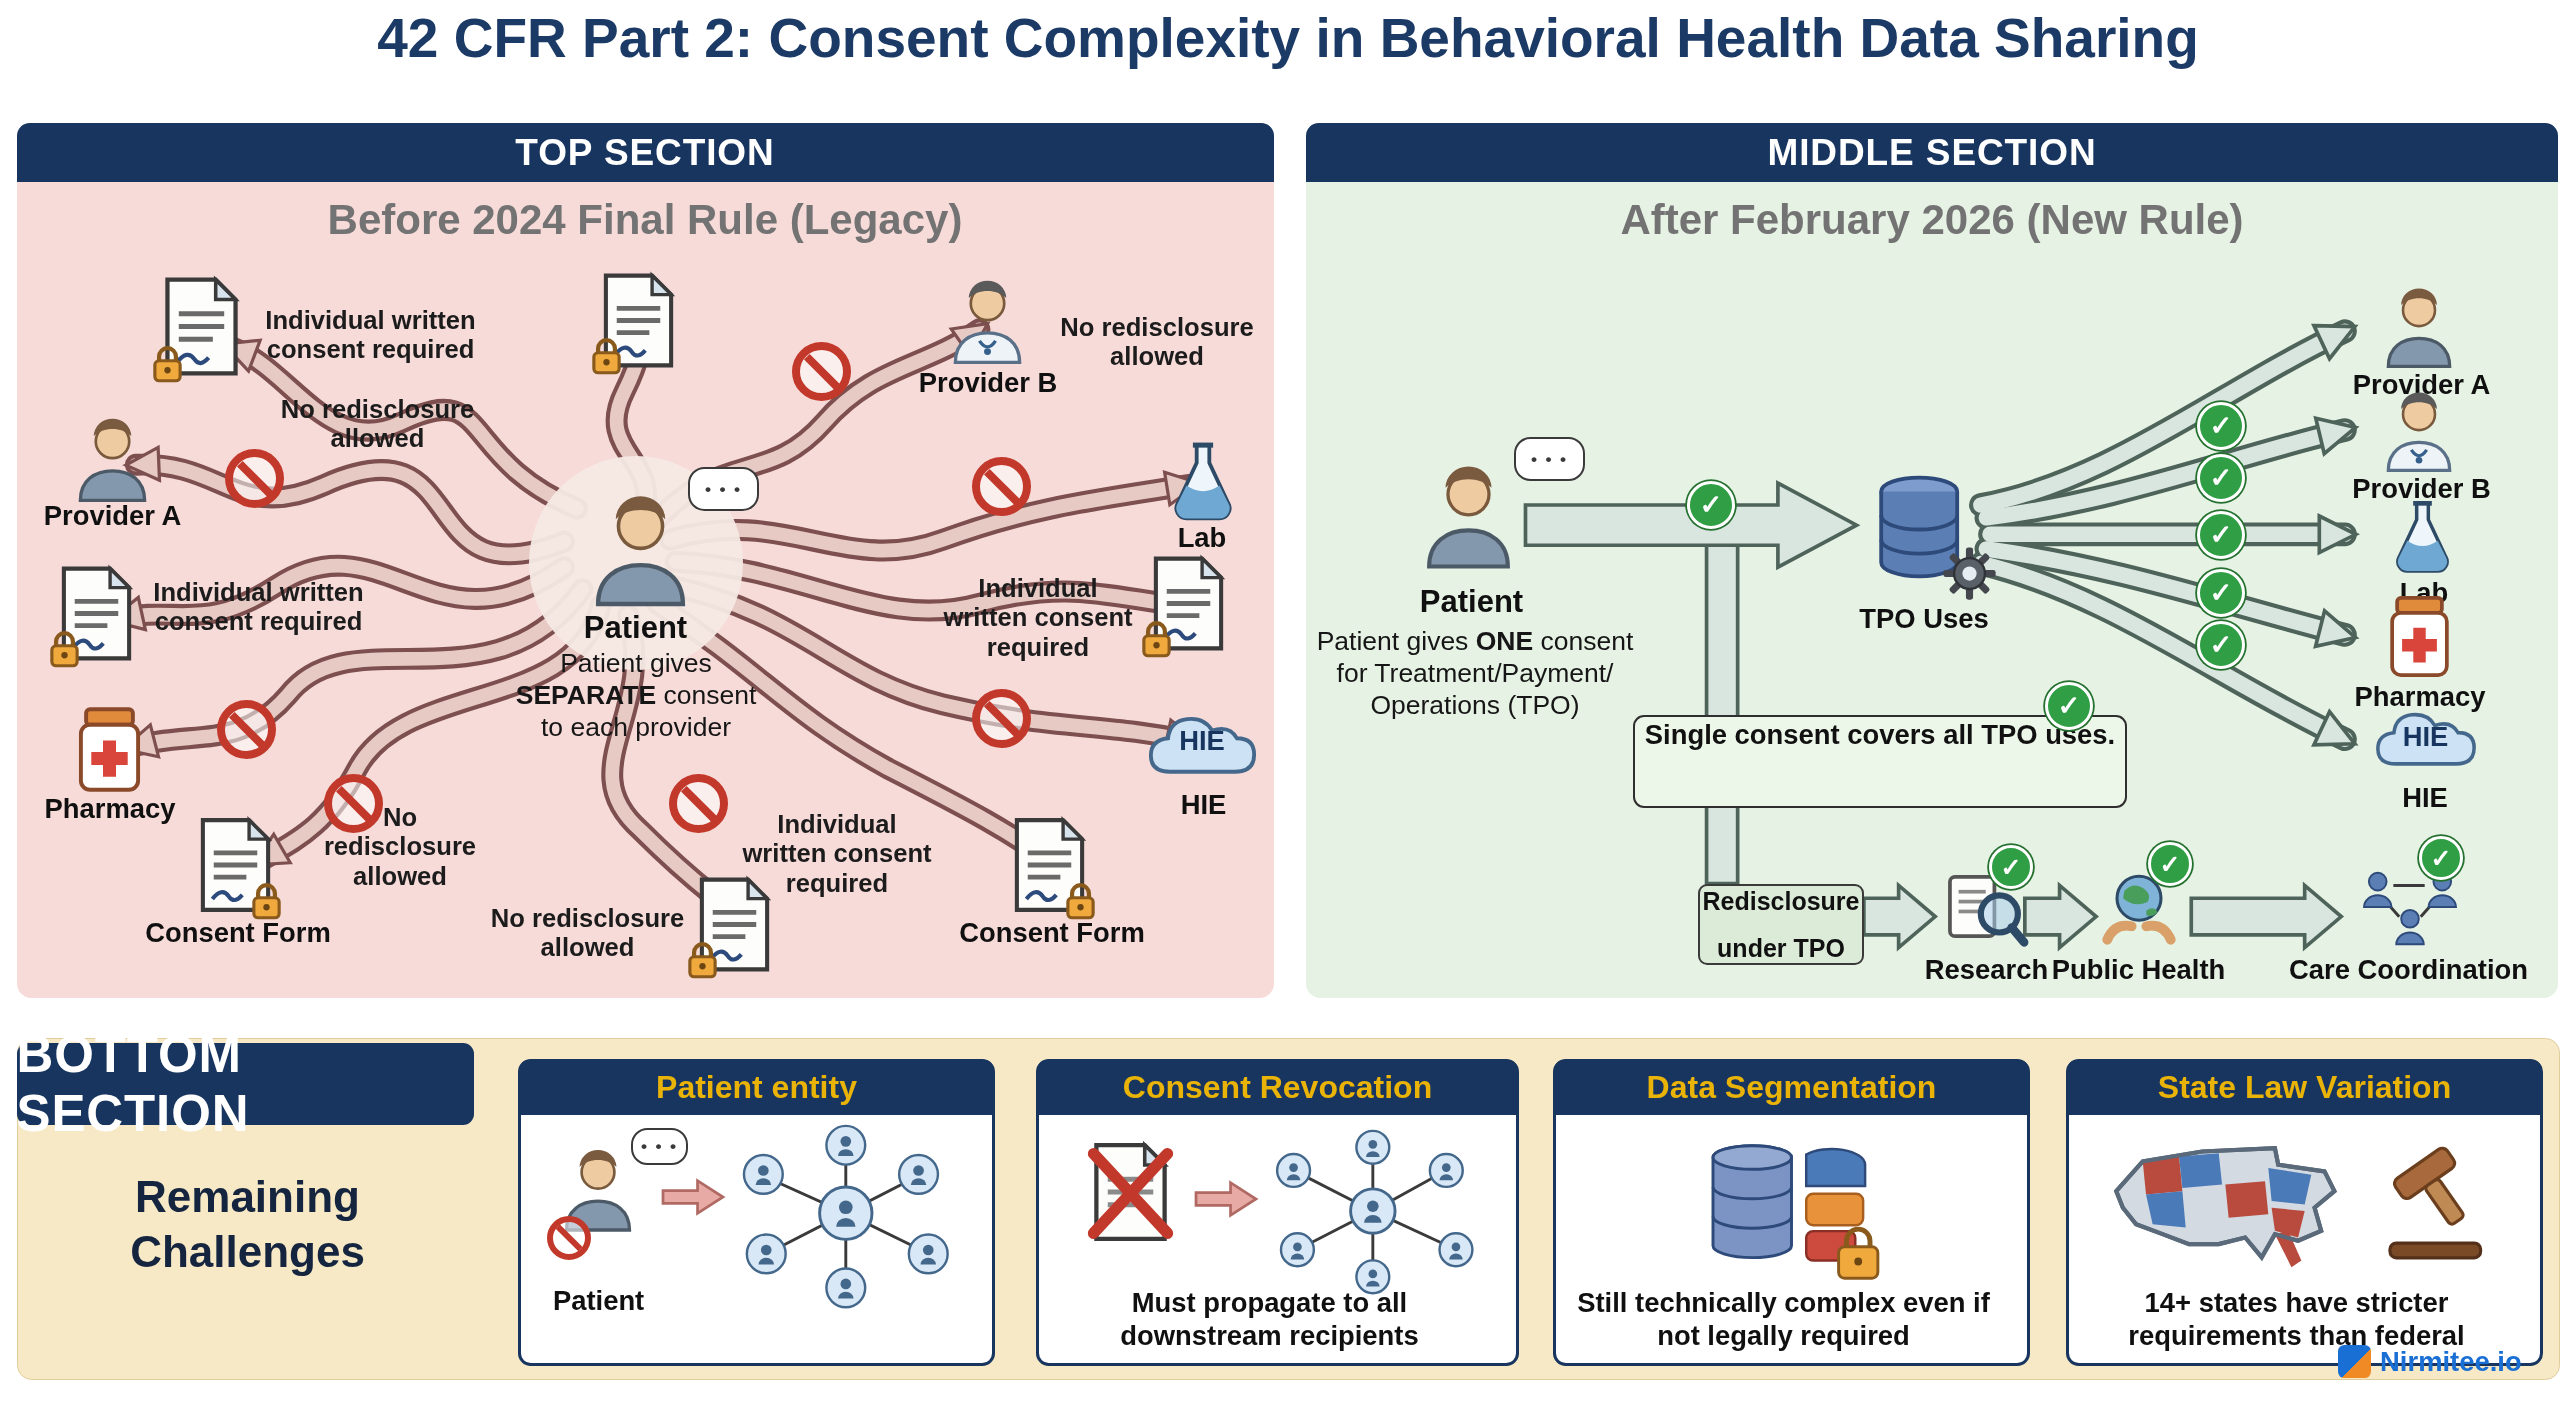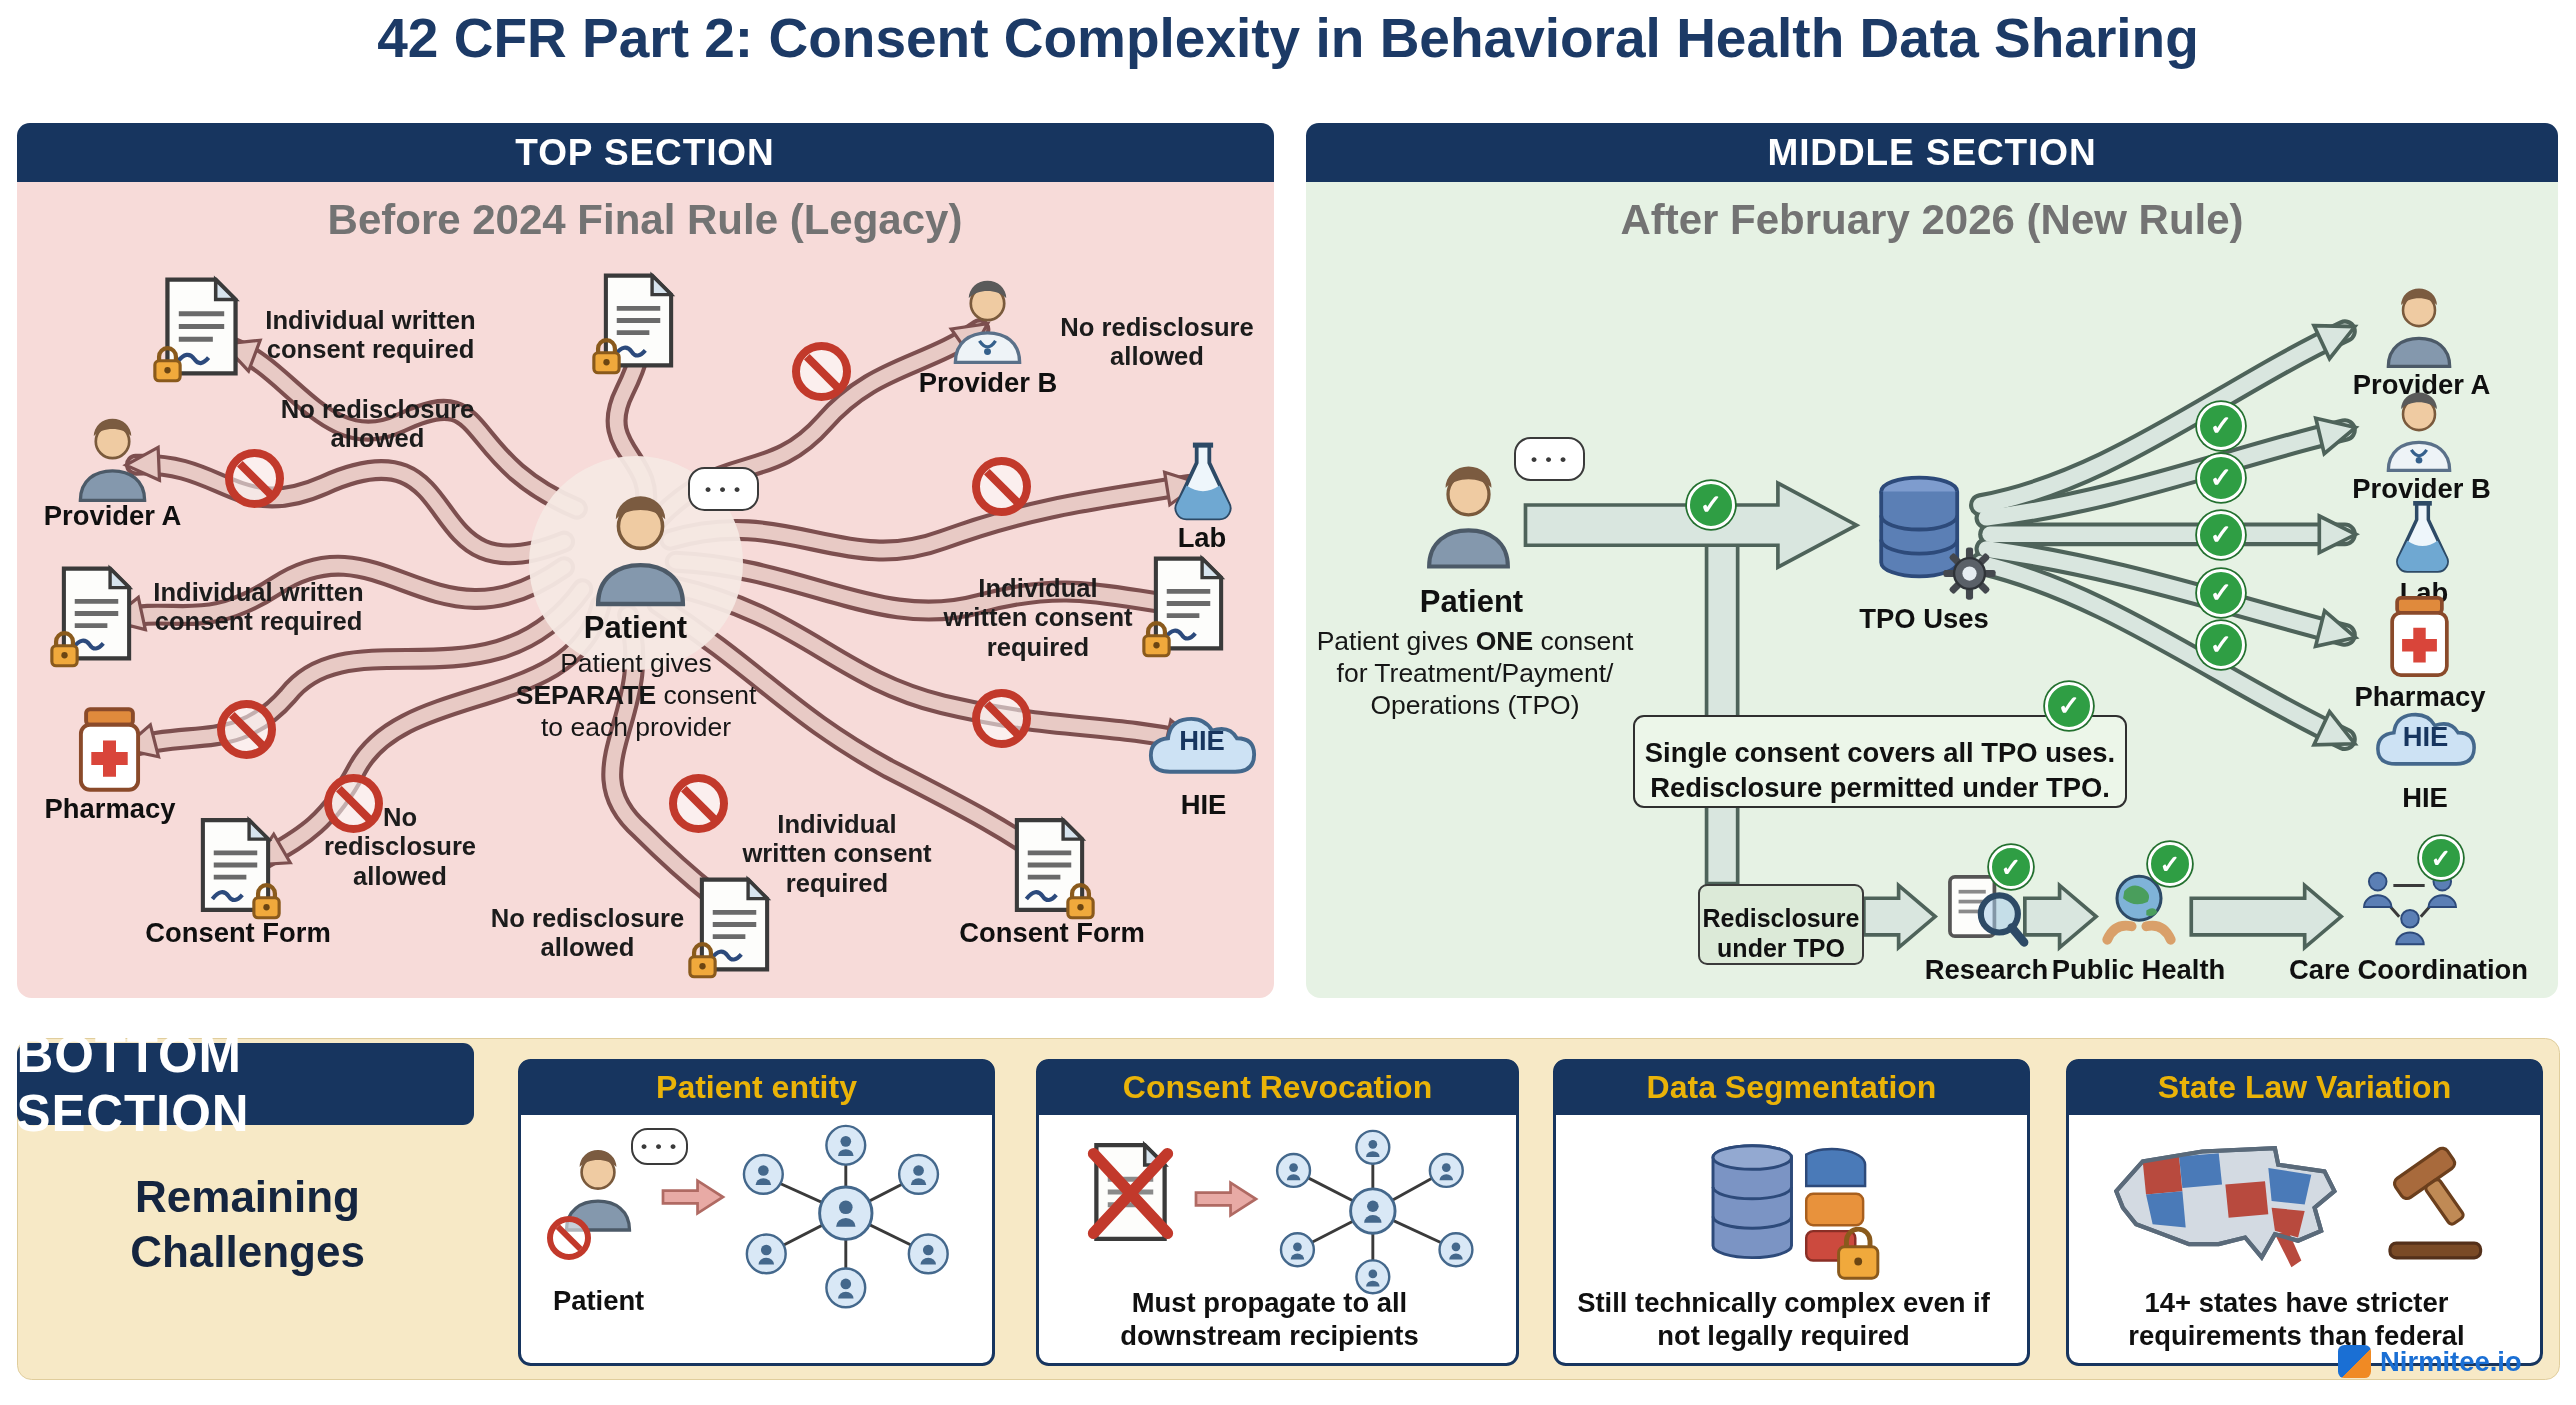--- a/index.html
+++ b/index.html
@@ -22,21 +22,21 @@
 .c52{width:48px;height:48px;font-size:27.4px}
 .c48{width:44px;height:44px;font-size:25px}
 .no-sign{position:absolute;border:8.2px solid #c2392b;border-radius:50%;background:rgba(255,255,255,0.55)}
 .no-sign::after{content:"";position:absolute;left:50%;top:50%;width:100%;height:8.2px;background:#c2392b;transform:translate(-50%,-50%) rotate(45deg)}
 .no-sign.big{width:59px;height:59px}
 .no-sign.small{width:44px;height:44px;border-width:6.4px}
 .no-sign.small::after{height:6.4px}
 .bubble{position:absolute;background:#fff;border:2.7px solid #3a3a3a;border-radius:16.5px;display:flex;align-items:center;justify-content:center}
 .bubble::after{content:"• • •";font-weight:bold;color:#3a3a3a;font-size:17.4px;letter-spacing:1.8px}
 .backdrop{position:absolute;border-radius:50%;background:rgba(246,233,228,0.95)}
-.box{position:absolute;display:flex;flex-direction:column;align-items:center;justify-content:flex-end;text-align:center;font-weight:bold}
+.box{position:absolute;display:flex;flex-direction:column;align-items:center;justify-content:space-between;text-align:center;font-weight:bold}
 .callout{background:#ecf6e9;border:2.7px solid #2f2f2f;border-radius:11px;font-size:27.4px;color:#111;line-height:1.3}
 .gbox{background:#dcead8;border:2.7px solid #3a3a3a;border-radius:9.1px;font-size:25px;color:#111;line-height:1.2}
 .card{position:absolute;background:#fff;border:3.7px solid #17355f;border-radius:12.8px}
 .card-header{position:absolute;left:-1.8px;top:-1.8px;right:-1.8px;height:55px;background:#17355f;border-radius:10px 10px 0 0;color:#eab308;display:flex;align-items:center;justify-content:center;font-size:32px;font-weight:bold}
 .caption{position:absolute;left:11px;right:27px;bottom:11px;text-align:center;font-size:27.4px;font-weight:bold;color:#101010;line-height:1.18}
 .doc-icon{position:absolute}
 .doc-icon .lock{position:absolute;width:37px;height:40px;bottom:-5.5px}
 .cloud-text{position:absolute;text-align:center;font-weight:800;color:#17355f;font-size:27.4px}
 .bottom-header{position:absolute;background:#17355f;border-radius:11px;color:#fff;display:flex;align-items:center;justify-content:center;font-size:51px;font-weight:bold;letter-spacing:0.9px}
 .remaining{position:absolute;text-align:center;font-size:44px;font-weight:800;color:#15253f;line-height:1.25}
@@ -352,21 +352,20 @@
         <circle cx="24" cy="24" r="13" fill="#5a6068" stroke="#2f3338" stroke-width="2"></circle>
         <circle cx="24" cy="24" r="6" fill="#e6edf2"></circle>
       </svg>
 </span>
 <div class="lbl" style="left:1837px;top:604px;width:174px">TPO Uses</div>
 
 <div class="check c52" style="left:1687px;top:481px">✓</div>
 
 <div class="box callout" style="left:1633px;top:715px;width:494px;height:93px">
   <span>Single consent covers all TPO uses.</span>
-  <span>Redisclosure permitted under TPO.</span>
 </div>
 <div class="check c52" style="left:2045px;top:682px">✓</div>
 
 <div class="box gbox" style="left:1698px;top:884px;width:166px;height:81px">
   <span>Redisclosure</span>
   <span>under TPO</span>
 </div>
 
 <span class="abs" style="left:1945px;top:867px;width:84px;height:84px">
   <svg viewBox="0 0 68 68" width="84" height="84">

